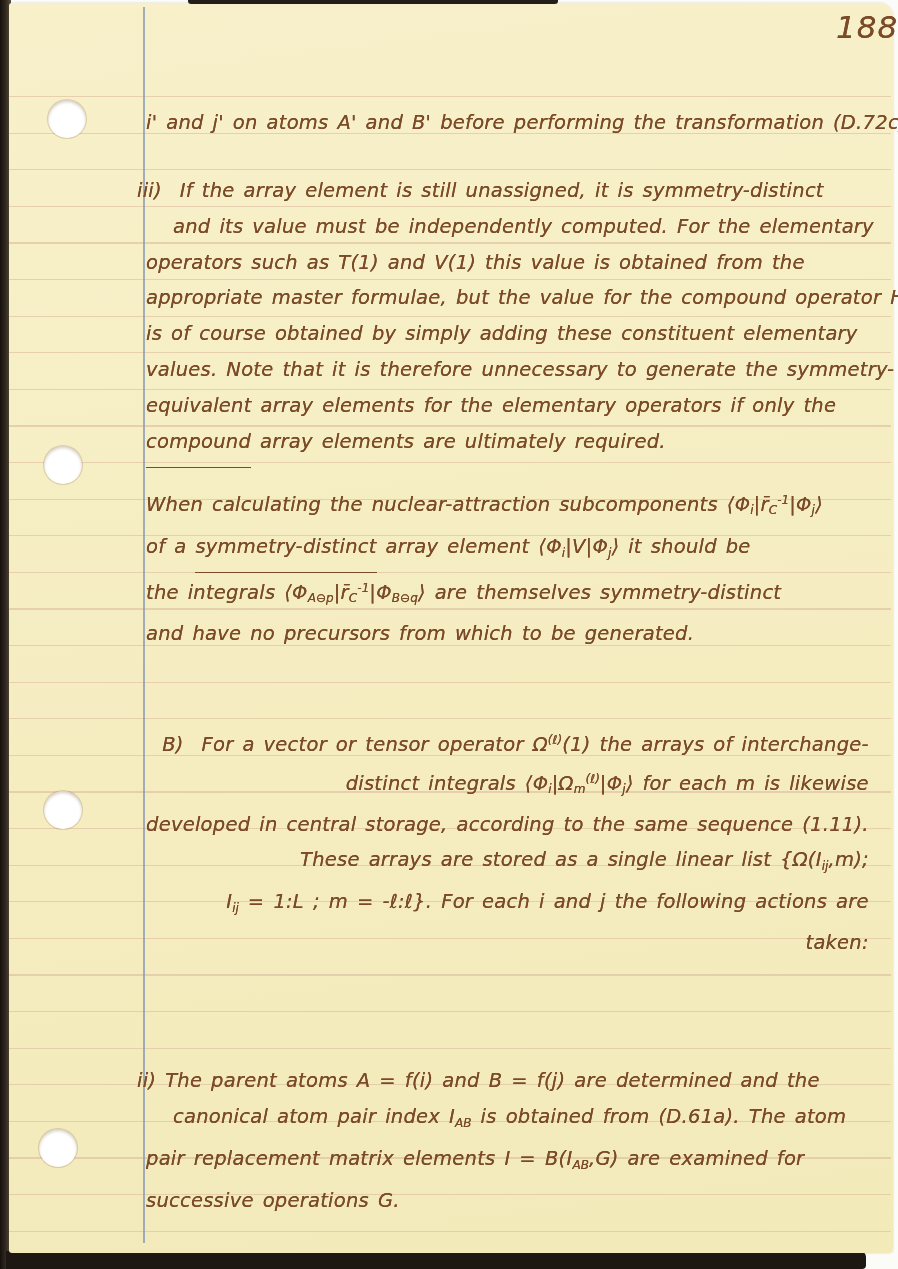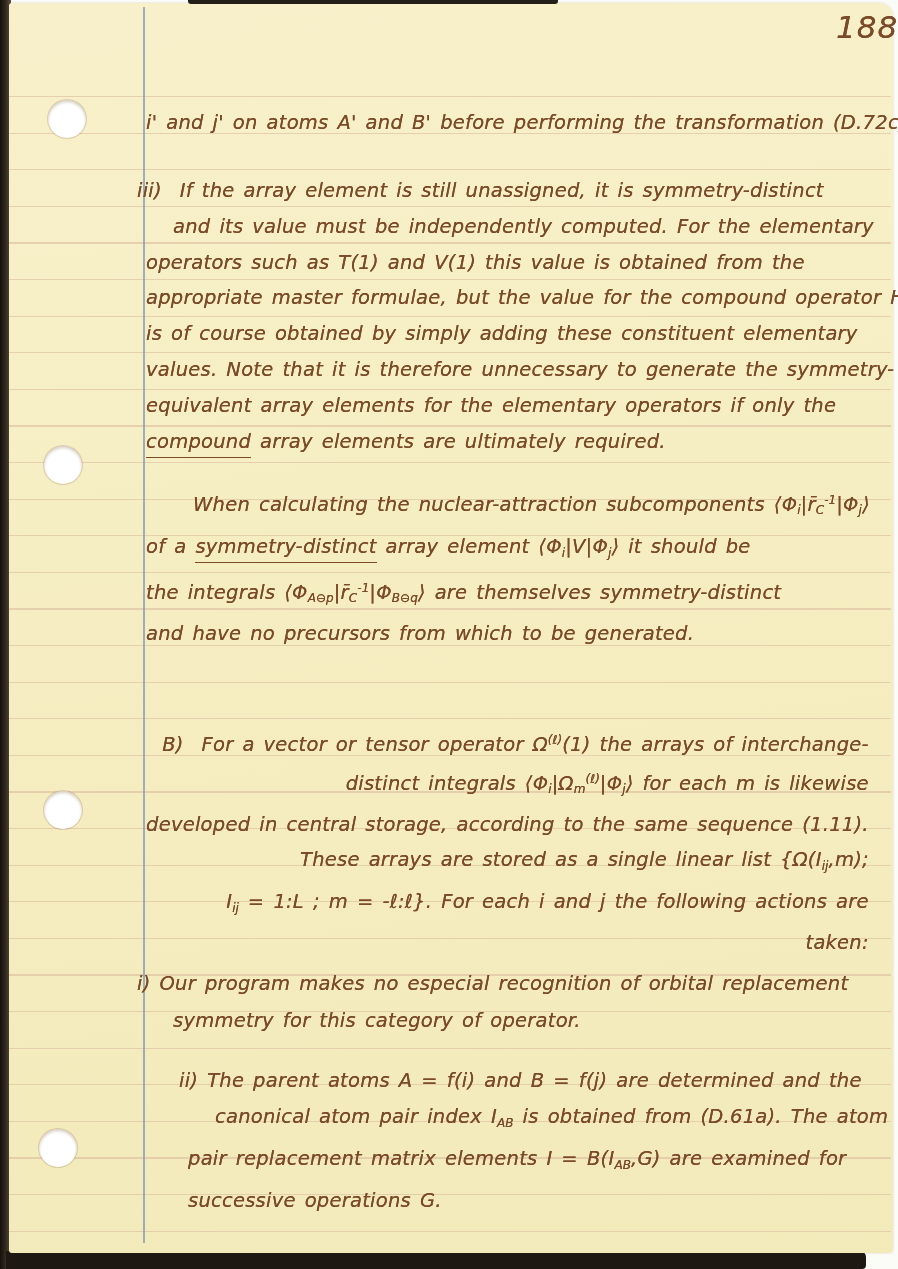--- a/index.html
+++ b/index.html
@@ -36,26 +36,26 @@
   .hw{position:absolute;color:var(--ink,#7b4a28);font-style:italic;
     font-size:19.5px;letter-spacing:.25px;word-spacing:2.5px;white-space:nowrap;
     text-shadow:0 0 .4px currentColor;}
   .page-number{left:827px;top:6px;font-size:31px;letter-spacing:1px;font-style:italic;}
   .block div{height:1em;}
   .b-intro{left:137px;top:101px;line-height:37px;}
   .b-iii{left:137px;top:170px;line-height:35.8px;}
   .b-when{left:137px;top:480px;line-height:35.4px;}
   .b-B{left:137px;top:720px;line-height:35px;text-align:right;}
   .b-i{left:137px;top:962px;line-height:37px;}
-  .b-ii{left:137px;top:1060px;line-height:36.3px;padding-left:42px;}
+  .b-ii{left:137px;top:1060px;line-height:36.3px;}
   .block>div{line-height:inherit;height:auto;}
   .ind-label{margin-left:-9px;}
   .ind-hang{margin-left:27px;}
-  .ind-first{margin-left:47px;}
-  .u{border-bottom:1.7px solid currentColor;padding-bottom:4px;}
+  .ind-first{}
+  .u{border-bottom:1.7px solid currentColor;padding-bottom:14px;}
   sub{font-size:.62em;vertical-align:-.3em;letter-spacing:0;}
   sup{font-size:.62em;vertical-align:.55em;letter-spacing:0;}
 </style>
 </head>
 <body>
 
 <div class="edge-left"></div>
 <div class="edge-bottom"></div>
 <div class="edge-top"></div>
 
@@ -94,24 +94,20 @@
 
   <div class="hw block b-B">
       <div class="ind-label">B)&nbsp; For a vector or tensor operator Ω<sup>(ℓ)</sup>(1) the arrays of interchange-</div>
       <div class="ind-hang">distinct integrals ⟨Φ<sub>i</sub>|Ω<sub>m</sub><sup>(ℓ)</sup>|Φ<sub>j</sub>⟩ for each m is likewise</div>
       <div>developed in central storage, according to the same sequence (1.11).</div>
       <div>These arrays are stored as a single linear list {Ω(I<sub>ij</sub>,m);</div>
       <div>I<sub>ij</sub> = 1:L ; m = -ℓ:ℓ}. For each i and j the following actions are</div>
       <div>taken:</div>
     </div>
 
-  <div class="hw block b-i">
-      <div class="ind-label">i) Our program makes no especial recognition of orbital replacement</div>
-      <div class="ind-hang">symmetry for this category of operator.</div>
-    </div>
 
   <div class="hw block b-ii">
       <div class="ind-label">ii) The parent atoms A = f(i) and B = f(j) are determined and the</div>
       <div class="ind-hang">canonical atom pair index I<sub>AB</sub> is obtained from (D.61a). The atom</div>
       <div>pair replacement matrix elements I = B(I<sub>AB</sub>,G) are examined for</div>
       <div>successive operations G.</div>
     </div>
 </div>
 
 </body></html>

